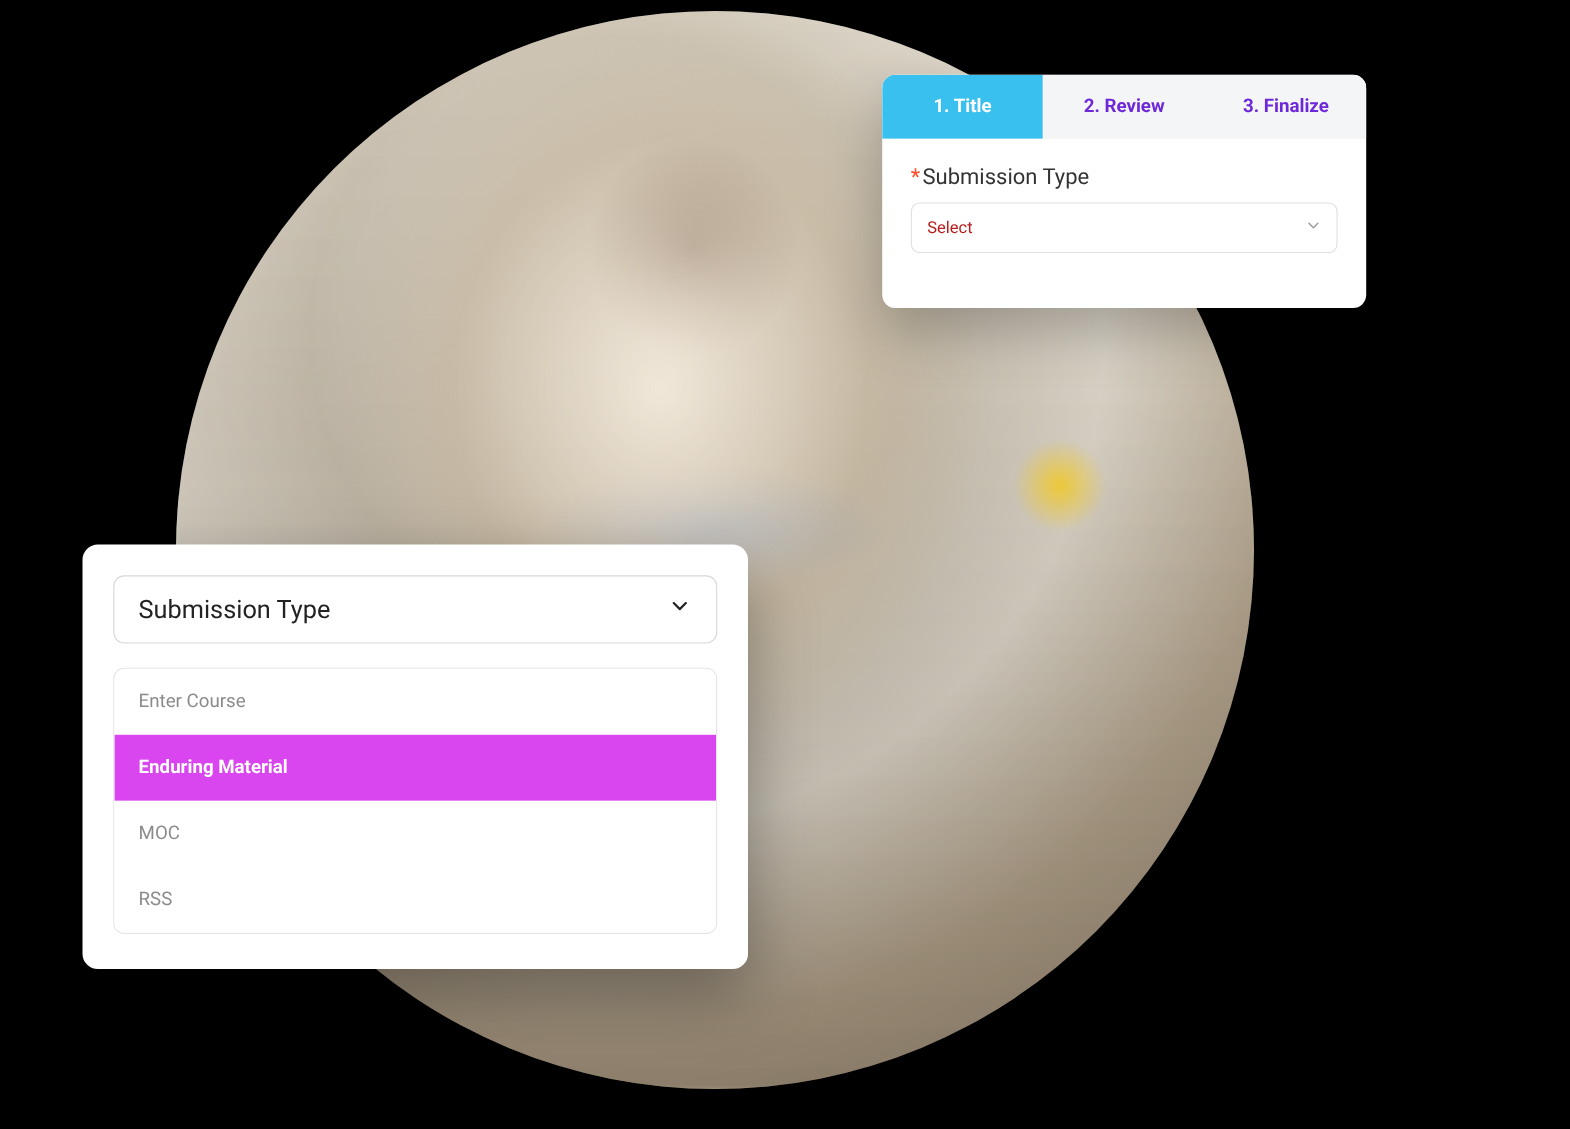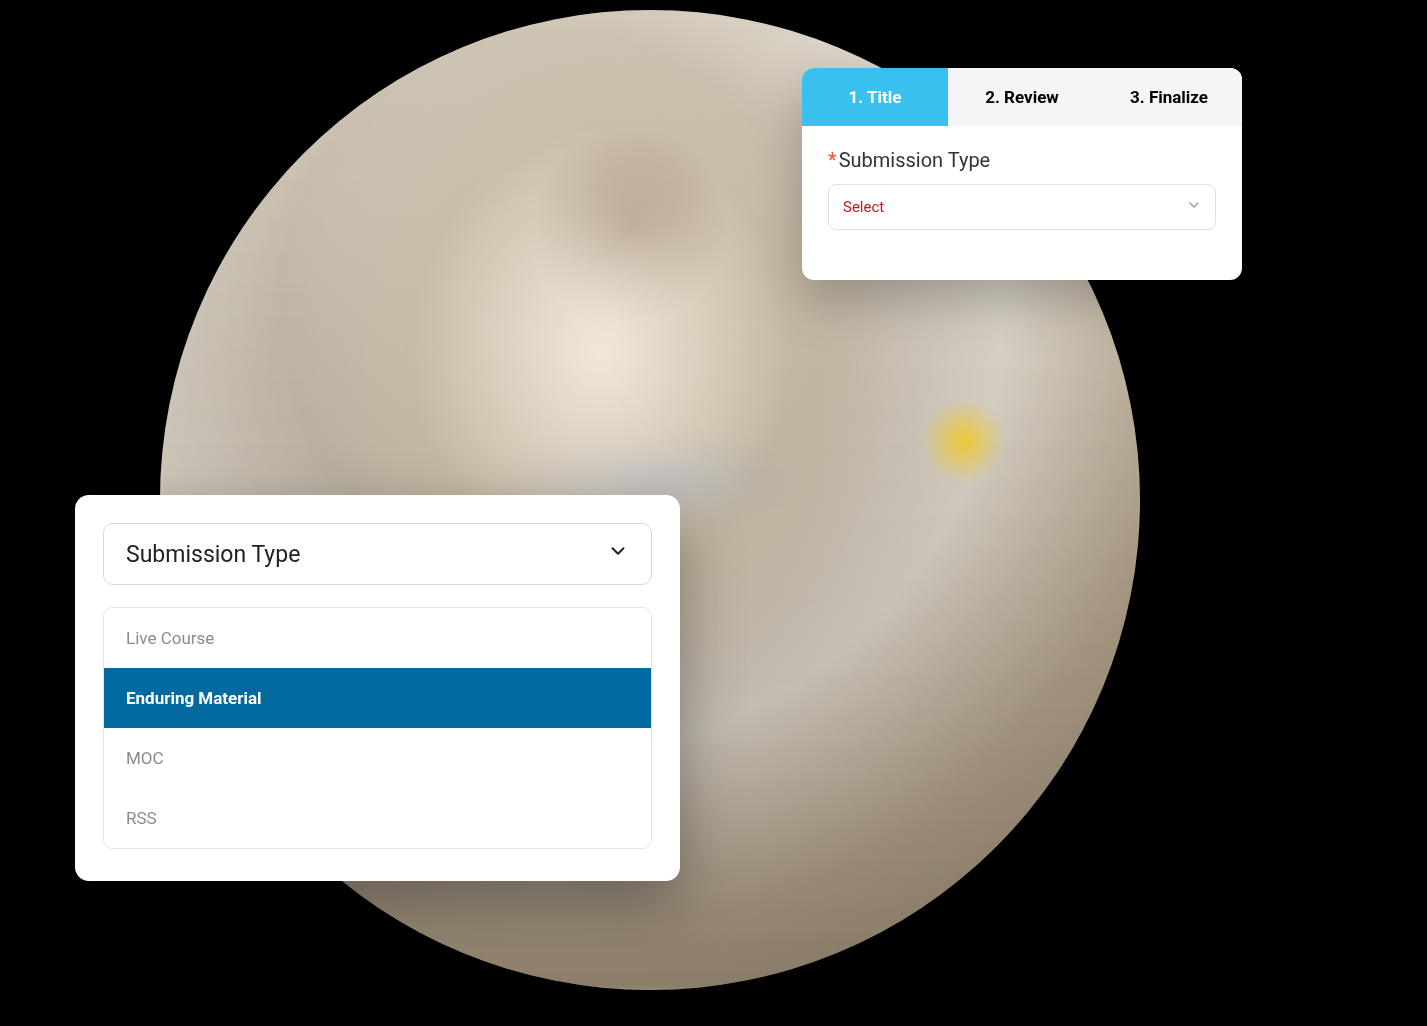--- a/index.html
+++ b/index.html
@@ -52,21 +52,21 @@
   background: #f4f5f6;
   height: 58px;
 }
 .tab {
   flex: 1;
   display: flex;
   align-items: center;
   justify-content: center;
   font-weight: 700;
   font-size: 17px;
-  color: #000000;
+  color: #6d28d9;
   cursor: pointer;
   background: #f4f5f6;
 }
 .tab.active {
   background: #3ac0ee;
   color: #fff;
 }
 .tab + .tab {
   border-left: 1px solid rgba(255,255,255,0.0);
 }
@@ -170,21 +170,21 @@
   overflow: hidden;
 }
 .option {
   padding: 20px 22px;
   font-size: 17px;
   color: #8b8b8b;
   background: #fff;
   cursor: pointer;
 }
 .option.selected {
-  background: #0369a1;
+  background: #d946ef;
   color: #fff;
   font-weight: 700;
 }
 </style>
 </head>
 <body>
 
 <div class="circle-bg"></div>
 
 <div class="form-card">
@@ -215,18 +215,18 @@
 <div class="dropdown-card">
   <div class="dropdown-trigger">
     <span>Submission Type</span>
     <span class="chevron-down">
       <svg width="22" height="22" viewBox="0 0 24 24" fill="none" stroke="currentColor" stroke-width="2.2" stroke-linecap="round" stroke-linejoin="round">
           <polyline points="6 9 12 15 18 9"></polyline>
         </svg>
     </span>
   </div>
   <div class="options-list">
-    <div class="option">Live Course</div>
+    <div class="option">Enter Course</div>
     <div class="option selected">Enduring Material</div>
     <div class="option">MOC</div>
     <div class="option">RSS</div>
   </div>
 </div>
 
 </body></html>

